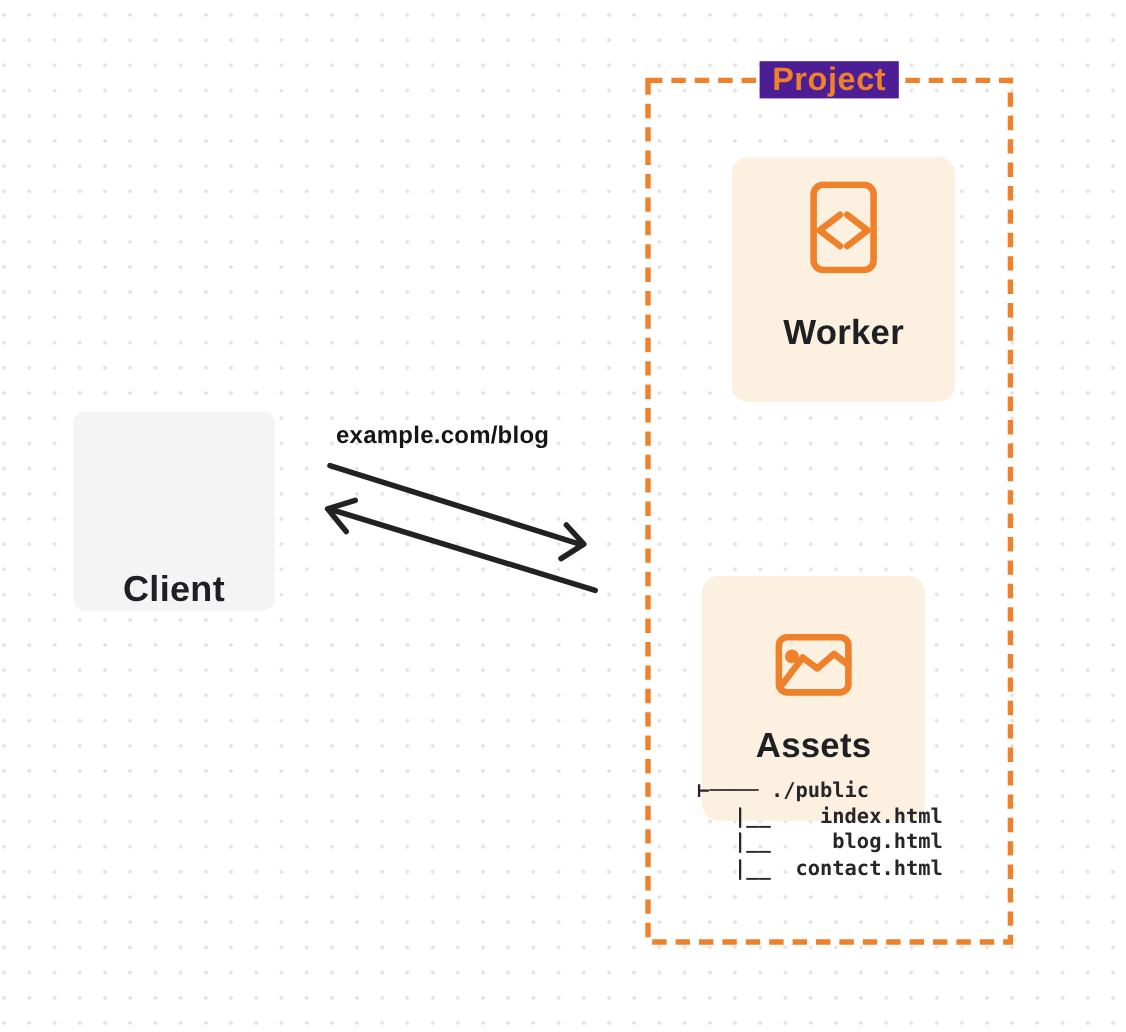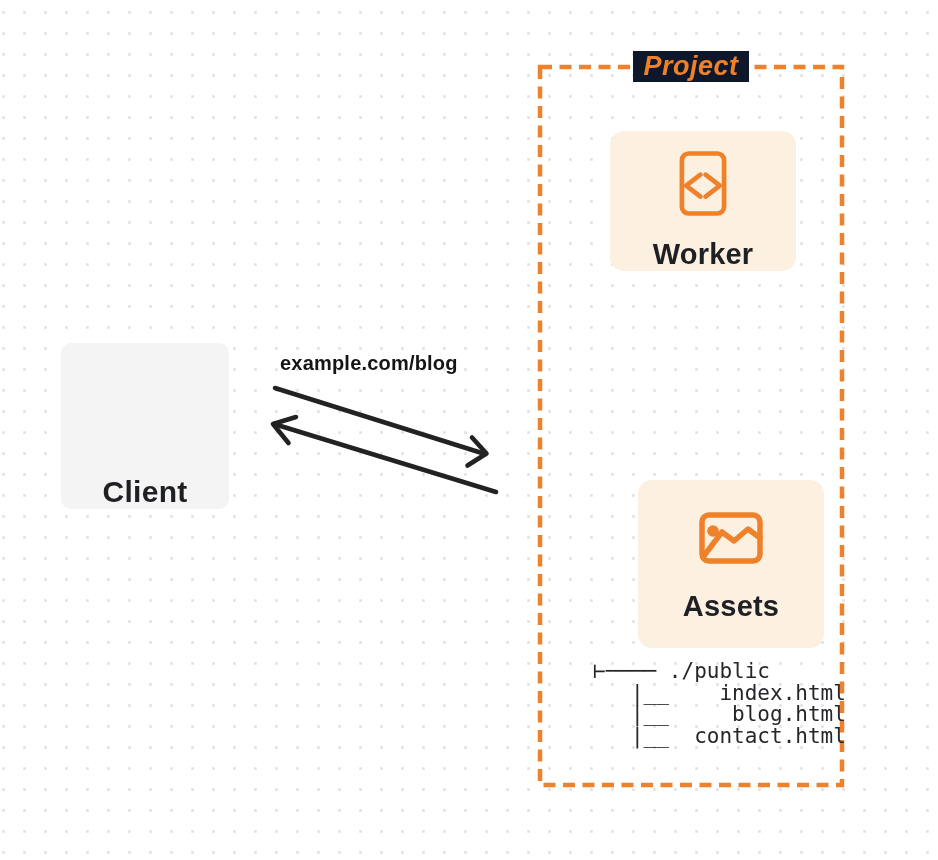--- a/index.html
+++ b/index.html
@@ -40,40 +40,40 @@
     fill:none;stroke:var(--accent);stroke-width:4.5;stroke-dasharray:12 7.5;
   }
   .overlay .arrow{
     fill:none;stroke:var(--arrow-color);stroke-width:4.6;
     stroke-linecap:round;stroke-linejoin:round;
   }
   .project-label{
     position:absolute;left:540px;top:51px;width:302px;text-align:center;z-index:3;
   }
   .project-label span{
-    display:inline-block;background:#0f172a;padding:0 10px;
-    font-size:27px;font-weight:bold;color:var(--accent);letter-spacing:.5px;font-style:italic;
+    display:inline-block;background:#4c1d95;padding:0 10px;
+    font-size:27px;font-weight:bold;color:var(--accent);letter-spacing:.5px;
   }
   .card{
     position:absolute;background:var(--card-bg);border-radius:14px;
     display:flex;flex-direction:column;align-items:center;
     color:var(--accent);
   }
-  .card-worker{left:610px;top:131px;width:186px;height:140px;padding-top:20px;}
-  .card-assets{left:638px;top:480px;width:186px;height:168px;padding-top:32px;}
+  .card-worker{left:610px;top:131px;width:186px;height:204px;padding-top:20px;gap:12px;}
+  .card-assets{left:585px;top:480px;width:186px;height:204px;padding-top:48px;}
   .card-label{
     font-size:29px;font-weight:bold;color:var(--ink);letter-spacing:.2px;
   }
   .card-worker .card-label{margin-top:22px;}
   .card-assets .card-label{margin-top:26px;}
   .icon-svg{display:block;stroke:var(--accent);}
   .file-tree{
-    position:absolute;left:581px;top:649px;margin:12px;
+    position:absolute;left:581px;top:649px;margin:0;
     font-family:"DejaVu Sans Mono", monospace;
-    font-size:21px;line-height:21.7px;font-weight:normal;
+    font-size:17px;line-height:21.7px;font-weight:bold;
     color:#26262A;white-space:pre;
   }
 </style>
 </head>
 <body>
 
 <div class="client-box">
   <span class="client-label">Client</span>
 </div>
 

